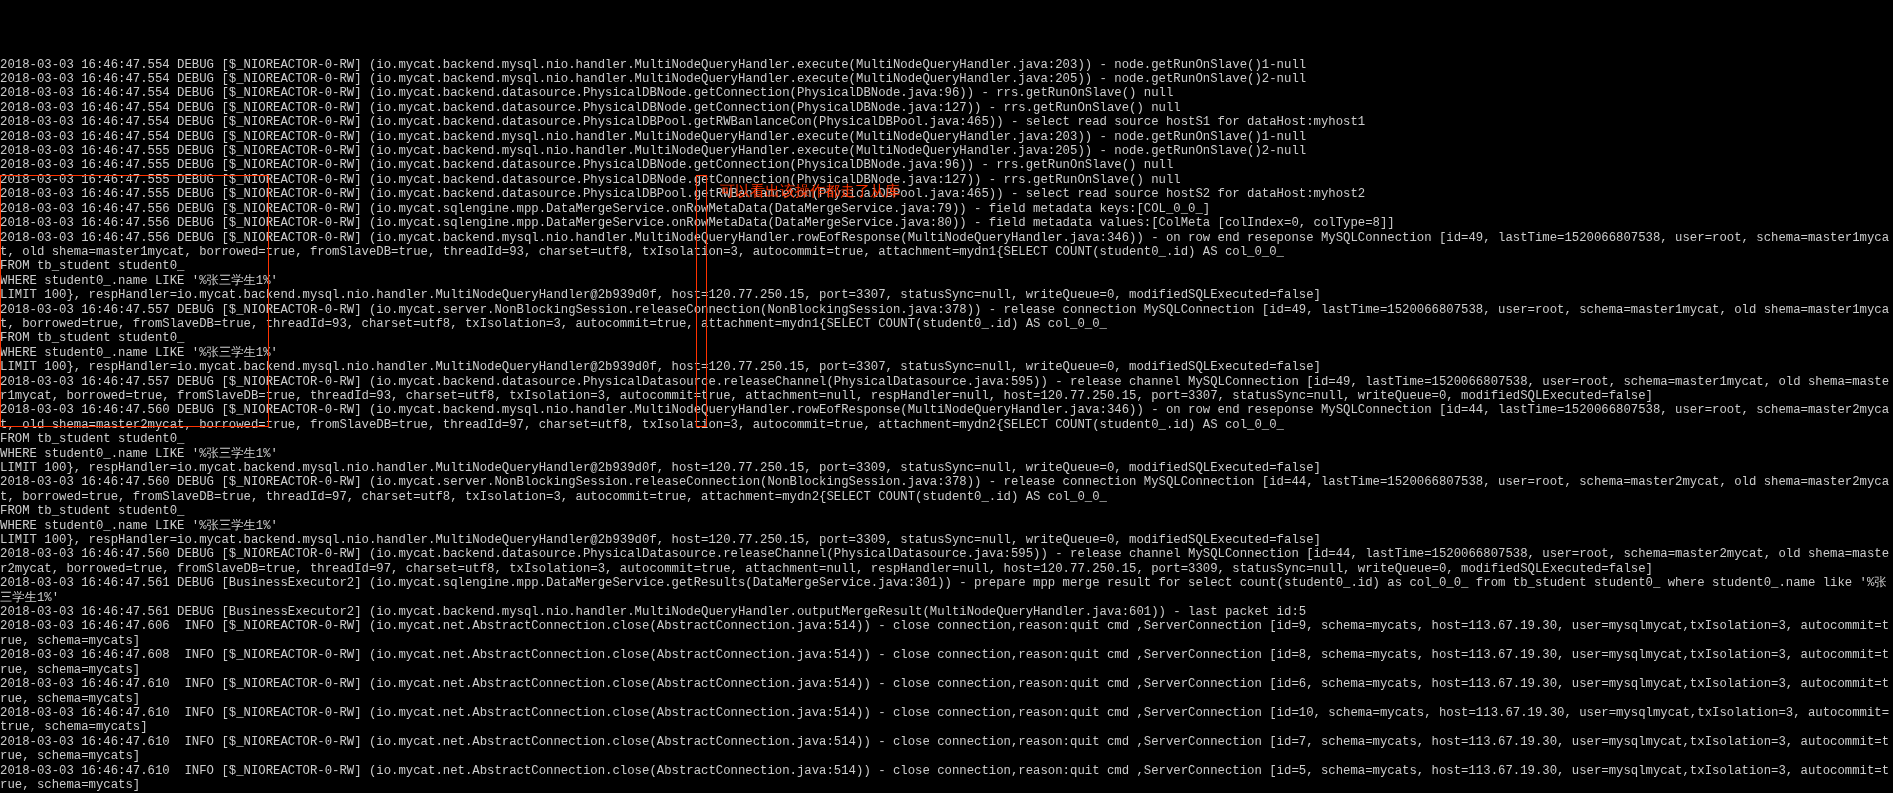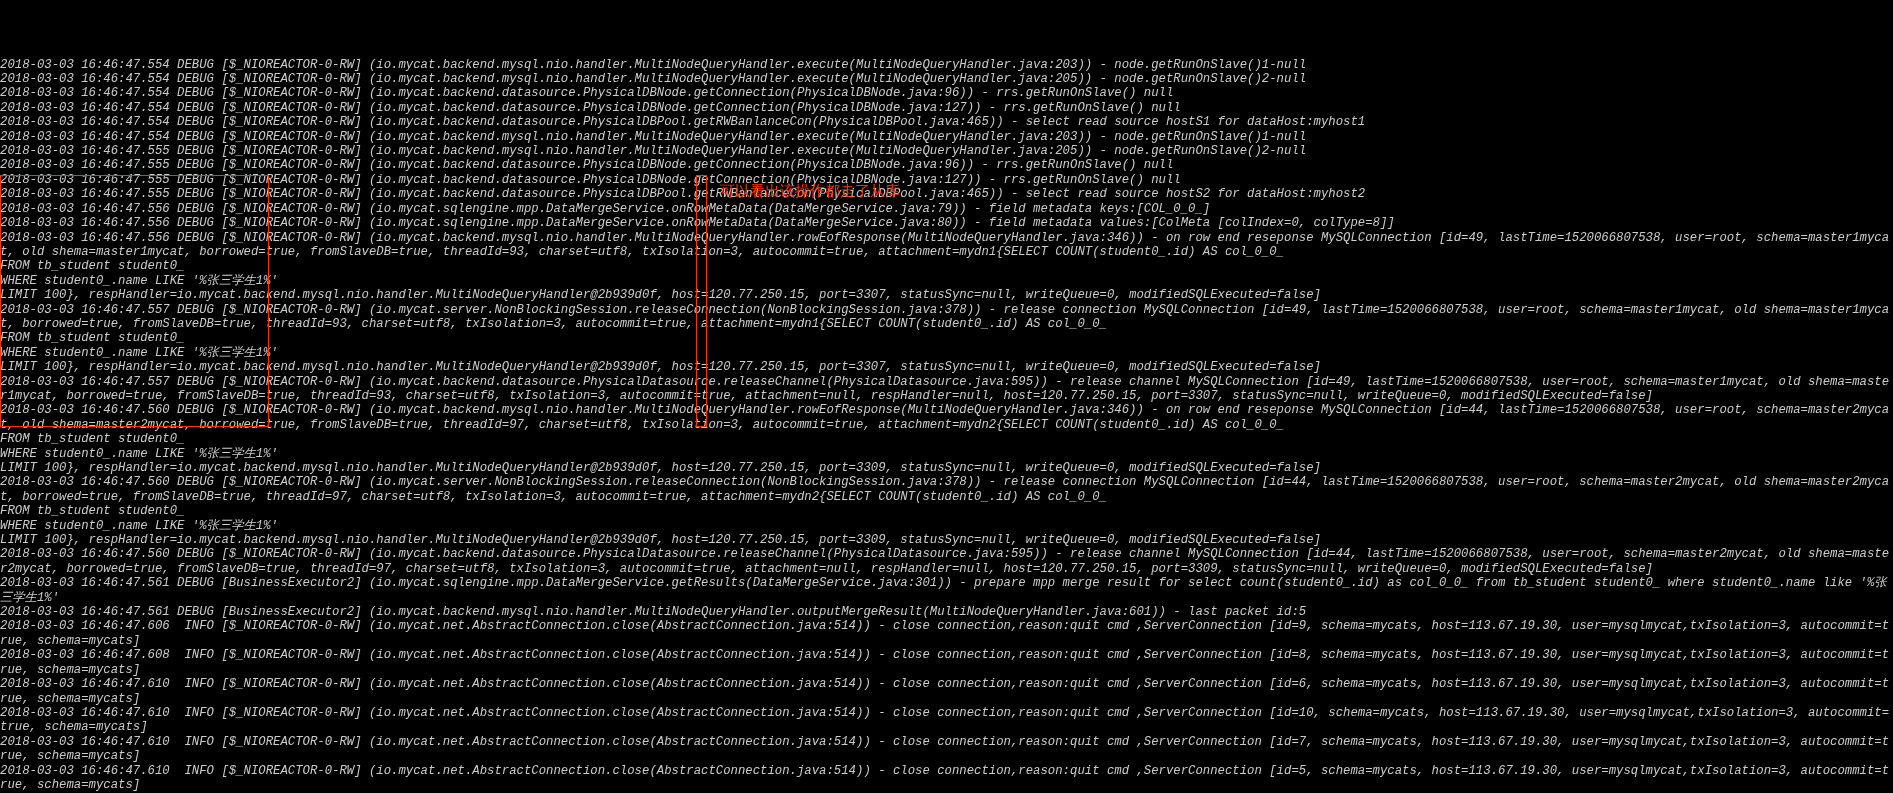--- a/index.html
+++ b/index.html
@@ -14,21 +14,20 @@
     overflow: hidden;
     position: relative;
   }
   .log-container {
     position: relative;
     white-space: pre-wrap;
     word-break: break-all;
   }
   .log-line {
     display: block;
-    font-style: italic;
   }
   .annotation {
     position: absolute;
     color: #ff3300;
     font-size: 15px;
     font-family: Liberation Mono, monospace;
     font-weight: normal;
   }
   .red-box {
     position: absolute;

